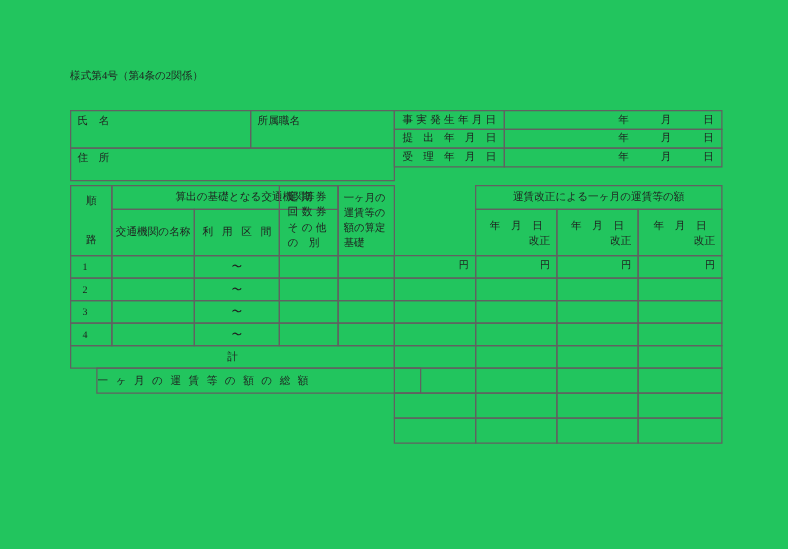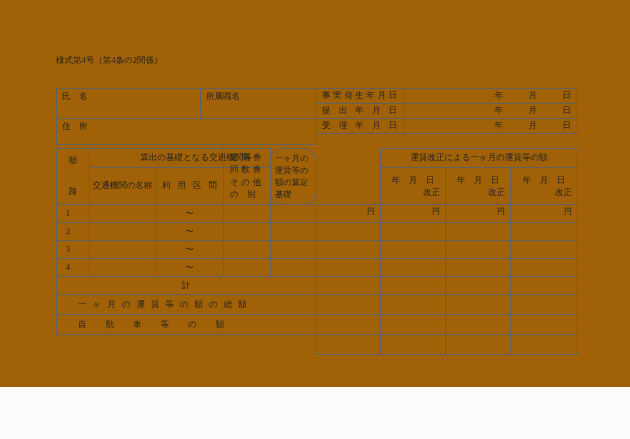--- a/index.html
+++ b/index.html
@@ -3,40 +3,40 @@
 <meta charset="utf-8">
 <style>
   html,body{margin:0;padding:0;}
   body{
     width:630px;height:439px;overflow:hidden;
     background:#fbfbfb;
     font-family:"Liberation Serif","DejaVu Serif",serif;
     color:#1f1f1f;
     -webkit-font-smoothing:antialiased;
   }
-  .page{position:relative;width:630px;height:387px;background:#a16207;}
+  .page{position:relative;width:630px;height:439px;background:#22c55e;}
   .cell{position:absolute;box-sizing:border-box;border:1px solid #616161;background:transparent;}
   .t{font-size:8.5px;line-height:1.25;color:#1f1f1f;}
   .tl{padding:2px 5px;font-size:8.5px;}                 
   .ctr{display:flex;align-items:center;justify-content:center;text-align:center;font-size:8.5px;}
-  .pre{white-space:pre-line;border-radius:12px;}
+  .pre{white-space:pre-line;}
   .jcell{display:flex;align-items:center;padding:0 6px;}
   .jtext{flex:1;font-size:8.5px;}
   [data-justify]{display:flex;justify-content:space-between;}
   [data-justify="v"]{flex-direction:column;align-items:center;height:100%;font-size:8.5px;}
   .rightval{display:flex;align-items:center;justify-content:flex-end;padding:0 6px;font-size:8.5px;}
   .yen{display:flex;align-items:flex-start;justify-content:flex-end;padding:1px 5px;font-size:8px;}
   .revhead{display:flex;flex-direction:column;justify-content:center;font-size:8.5px;line-height:12px;}
   .revhead .l1{text-align:center;}
   .revhead .l2{text-align:right;padding-right:5px;}
   .tkt{display:flex;flex-direction:column;justify-content:space-evenly;padding:2px 6px;}
   .tkt span{width:100%;font-size:8.5px;}
   .formcode{position:absolute;left:56px;top:55px;font-size:8.5px;}
   .title{position:absolute;left:248px;top:70px;font-size:9.5px;letter-spacing:20px;white-space:nowrap;}
-  .sum-label{display:flex;align-items:center;padding-left:21px;font-size:8.5px;white-space:nowrap;}
+  .sum-label{display:flex;align-items:center;font-size:8.5px;white-space:nowrap;margin-left:21px;}
   .ls-mid{letter-spacing:6px;}
   .ls-wide{letter-spacing:19px;}
   .rownum{display:flex;align-items:center;padding-left:9px;font-size:8px;}
 </style>
 </head>
 <body>
 
 <div class="page">
 
   <div class="formcode">様式第4号（第4条の2関係）</div>
@@ -206,21 +206,20 @@
   <div class="cell" style="left:380px;top:276px;width:66px;height:19px;"></div>
   <div class="cell" style="left:445px;top:276px;width:66px;height:19px;"></div>
   <div class="cell" style="left:510px;top:276px;width:68px;height:19px;"></div>
 
   <div class="cell sum-label ls-mid" style="left:56px;top:294px;width:260px;height:21px;">一ヶ月の運賃等の額の総額</div>
   <div class="cell" style="left:315px;top:294px;width:66px;height:21px;"></div>
   <div class="cell" style="left:380px;top:294px;width:66px;height:21px;"></div>
   <div class="cell" style="left:445px;top:294px;width:66px;height:21px;"></div>
   <div class="cell" style="left:510px;top:294px;width:68px;height:21px;"></div>
 
-  <div class="cell sum-label ls-wide" style="left:56px;top:314px;width:260px;height:21px;">自動車等の額</div>
   <div class="cell" style="left:315px;top:314px;width:66px;height:21px;"></div>
   <div class="cell" style="left:380px;top:314px;width:66px;height:21px;"></div>
   <div class="cell" style="left:445px;top:314px;width:66px;height:21px;"></div>
   <div class="cell" style="left:510px;top:314px;width:68px;height:21px;"></div>
 
   <div class="cell" style="left:315px;top:334px;width:66px;height:21px;"></div>
   <div class="cell" style="left:380px;top:334px;width:66px;height:21px;"></div>
   <div class="cell" style="left:445px;top:334px;width:66px;height:21px;"></div>
   <div class="cell" style="left:510px;top:334px;width:68px;height:21px;"></div>
 

